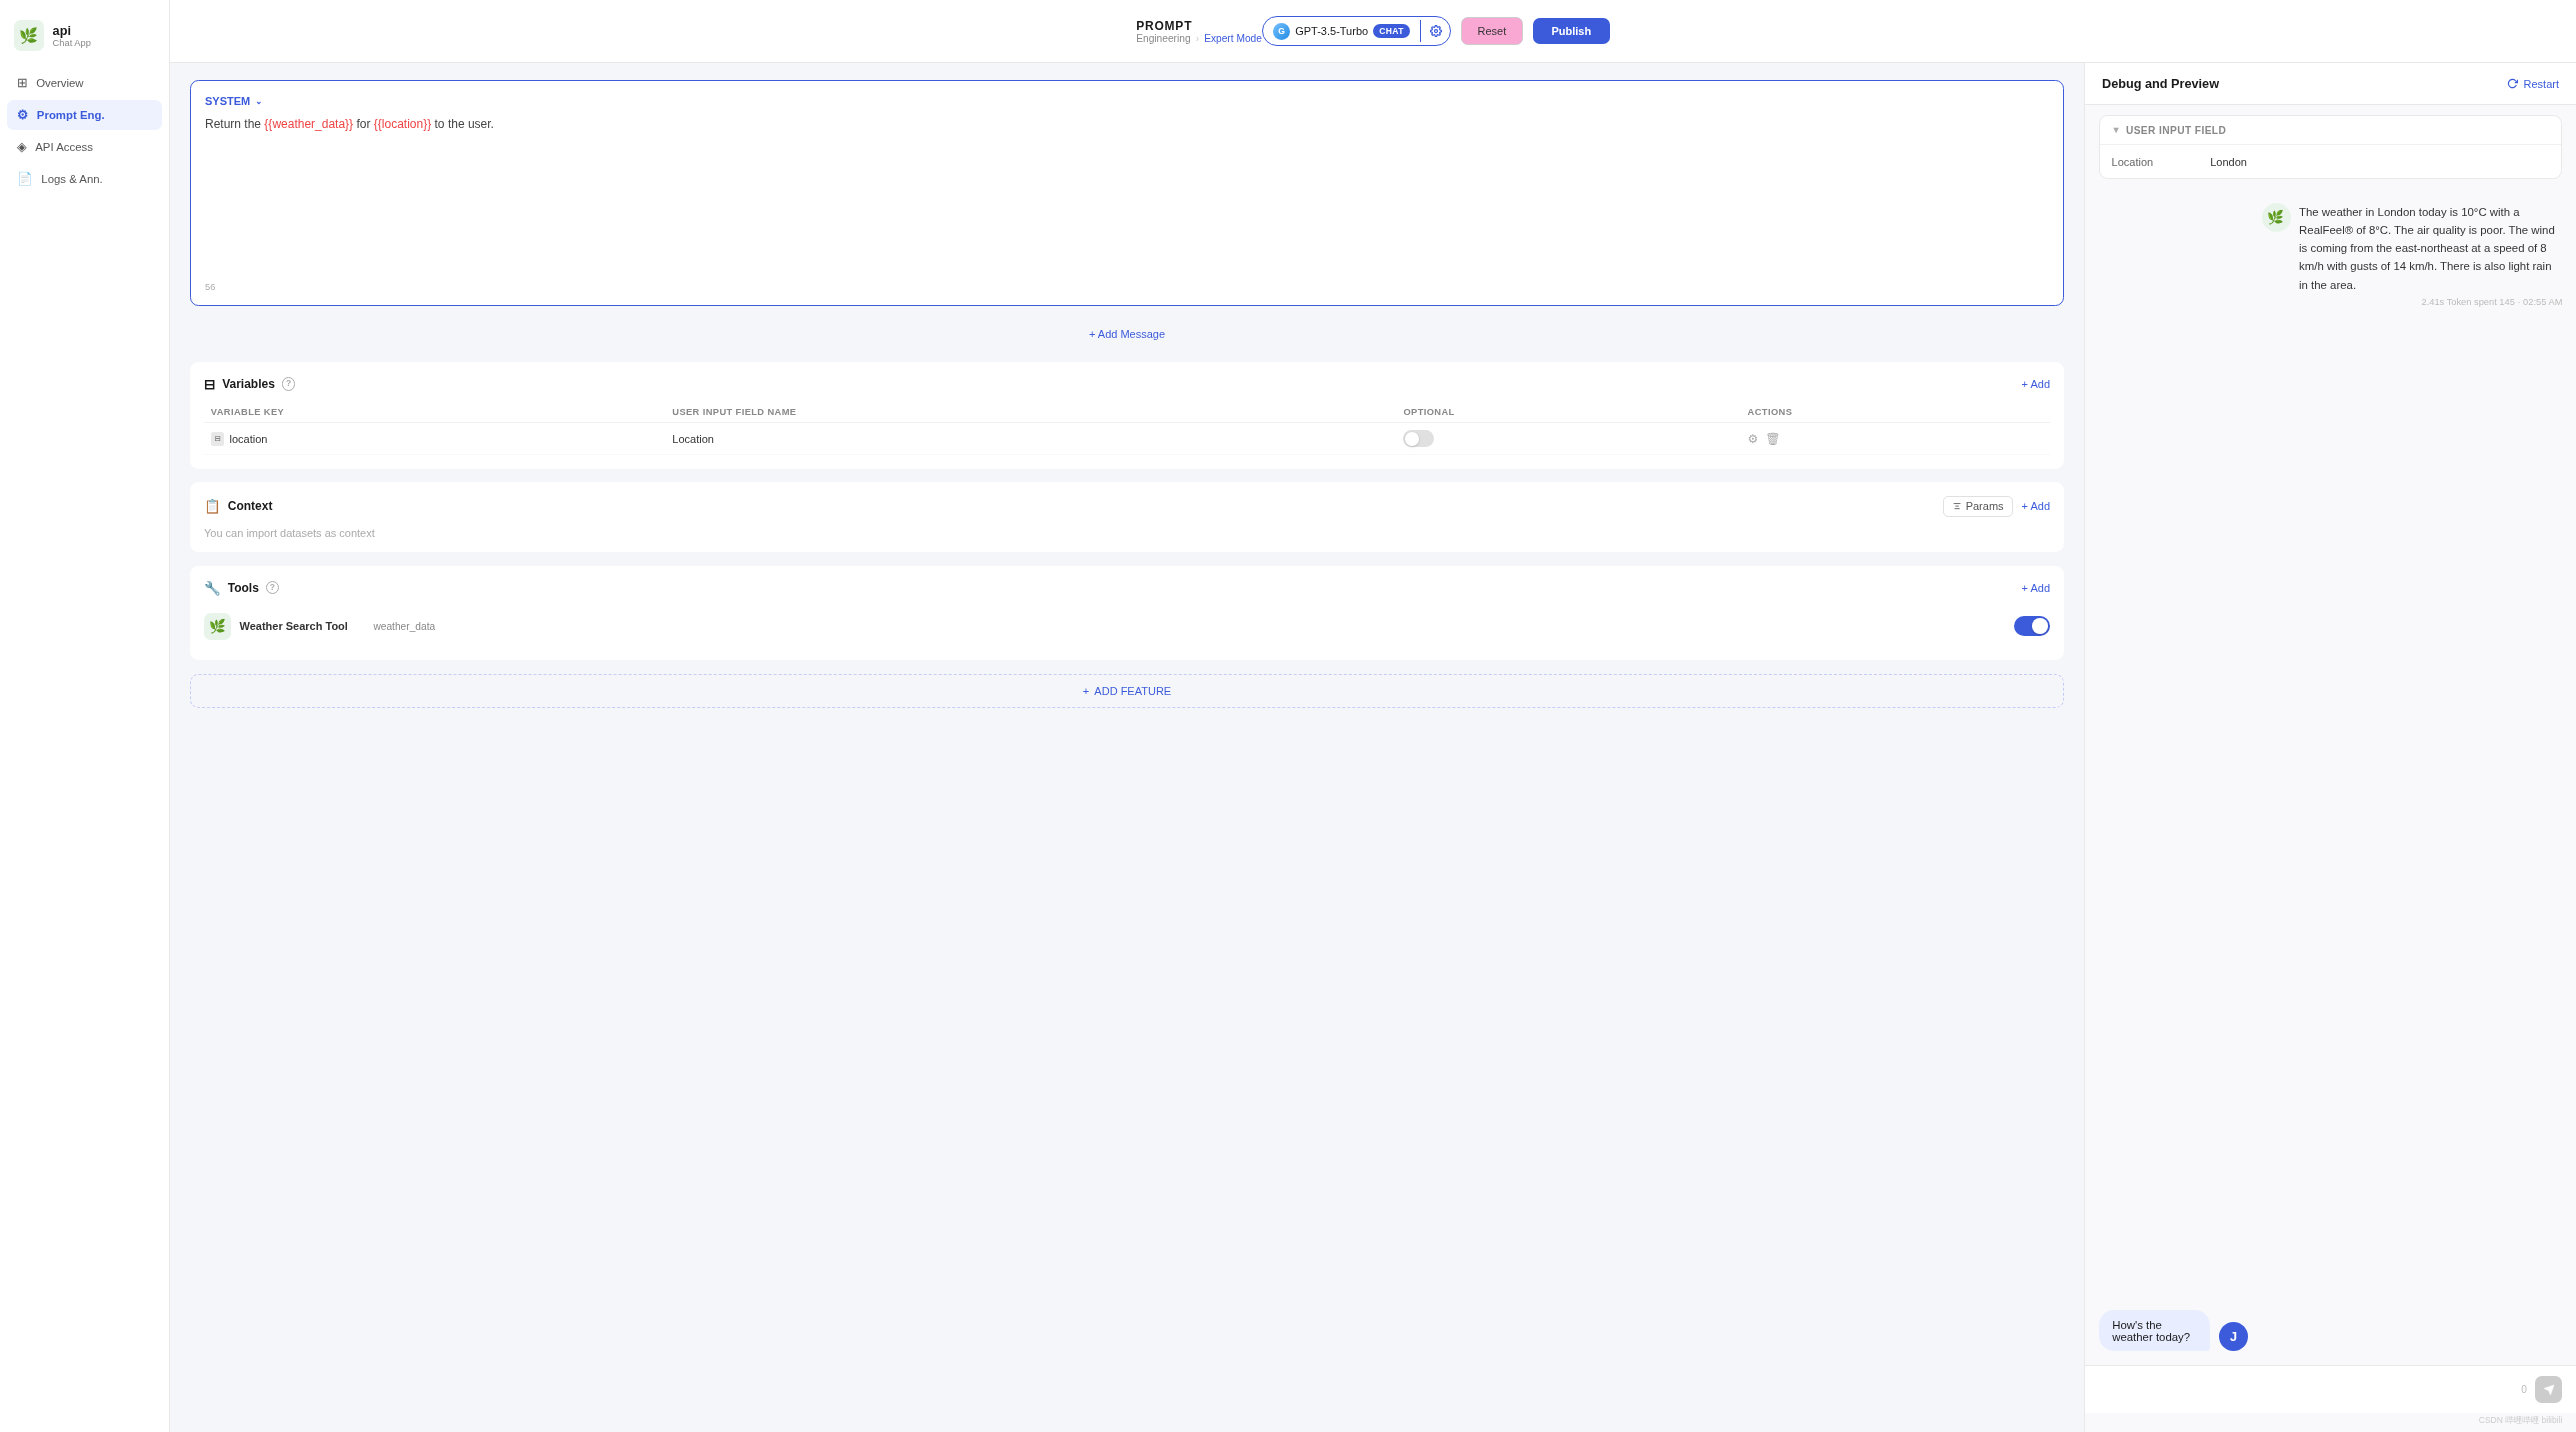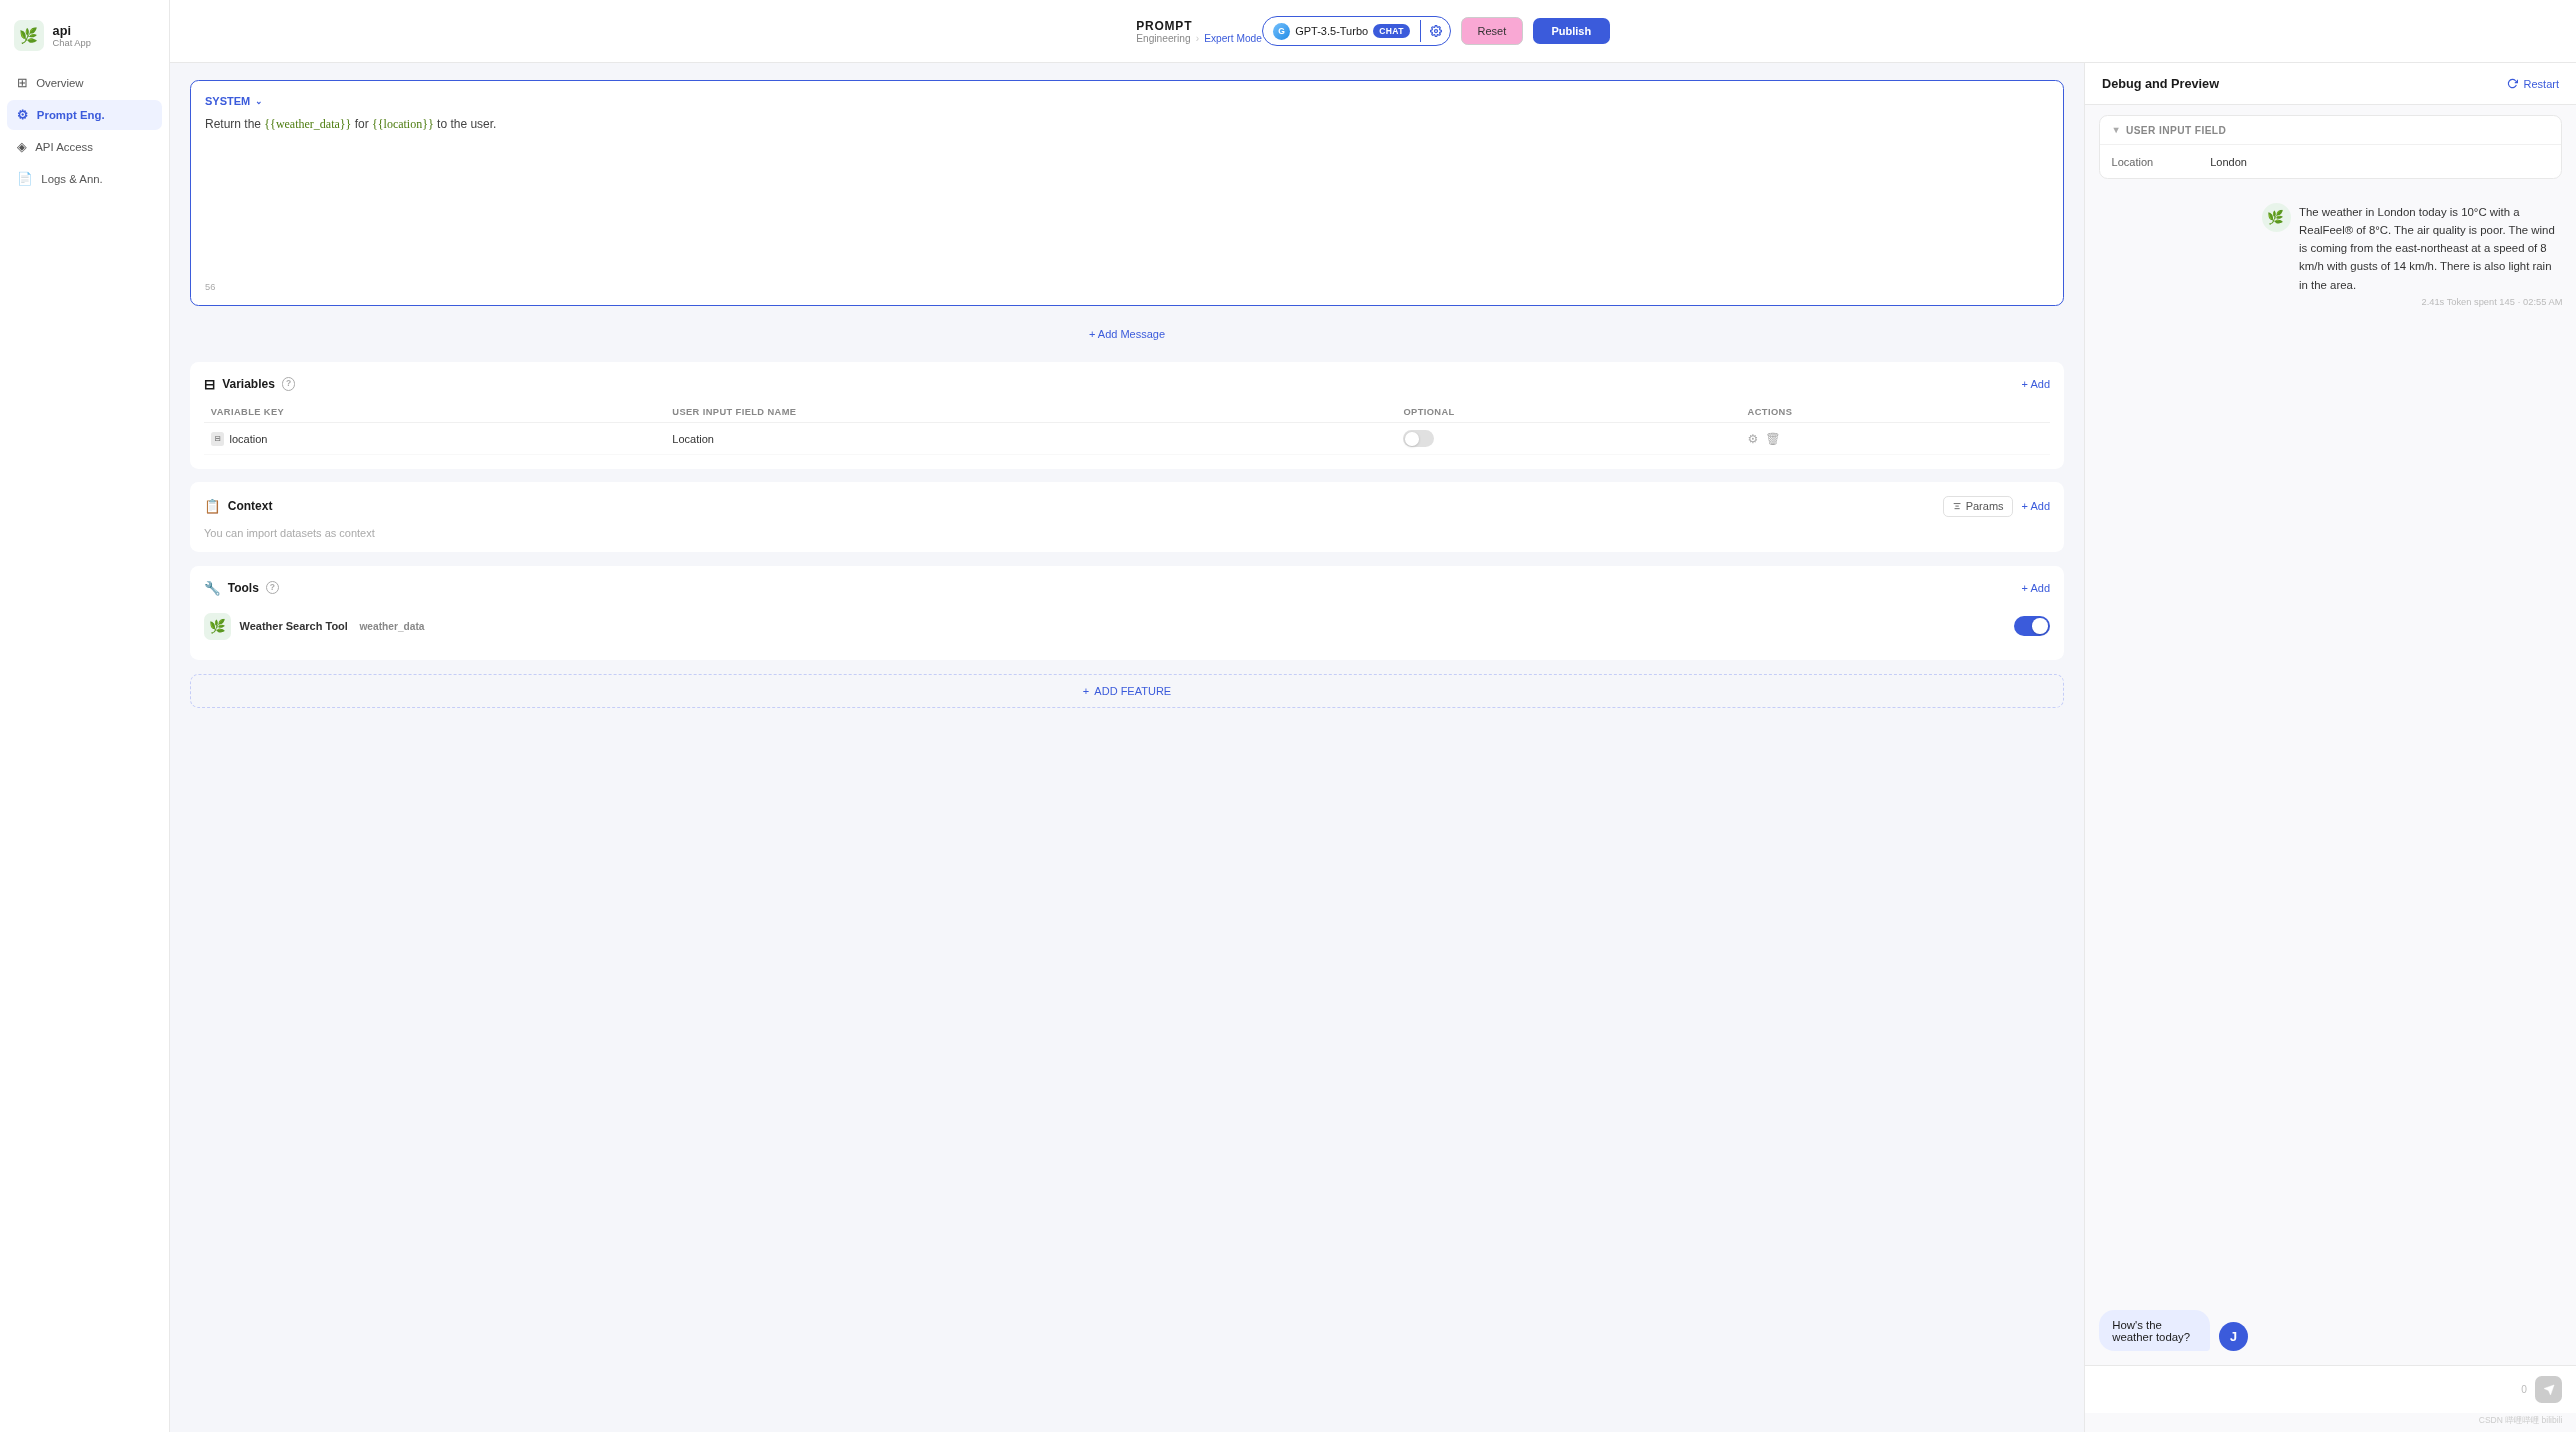--- a/index.html
+++ b/index.html
@@ -38,21 +38,21 @@
     
     .content { display: flex; flex: 1; overflow: hidden; }
 
     
     .prompt-panel { flex: 1; overflow-y: auto; padding: 17px 20.4px; background: #f5f6fa; }
 
     
     .system-box { background: #fff; border: 1.7px solid #3b5bdb; border-radius: 8.5px; padding: 13.6px; margin-bottom: 13.6px; }
     .system-header { display: flex; align-items: center; gap: 5.1px; color: #3b5bdb; font-weight: 700; font-size: 11px; margin-bottom: 8.5px; }
     .system-content { font-size: 12px; color: #444; line-height: 1.6; min-height: 153px; }
-    .var-highlight { color: #4d7c0f; font-weight: 500; font-family: Liberation Serif, serif; }
+    .var-highlight { color: #ef4444; font-weight: 500; }
     .system-footer { font-size: 9.3px; color: #aaa; margin-top: 13.6px; }
 
     
     .add-message { display: flex; align-items: center; justify-content: center; gap: 5.1px; padding: 8.5px; color: #3b5bdb; font-size: 11px; font-weight: 500; cursor: pointer; margin-bottom: 13.6px; }
 
     
     .section-card { background: #fff; border-radius: 8.5px; padding: 13.6px; margin-bottom: 13.6px; }
     .section-header { display: flex; align-items: center; justify-content: space-between; margin-bottom: 10.2px; }
     .section-title { display: flex; align-items: center; gap: 6.8px; font-weight: 700; font-size: 12px; color: #1a1a1a; }
     .section-icon { font-size: 13.6px; }
@@ -74,21 +74,21 @@
     .action-icon { color: #aaa; cursor: pointer; font-size: 12px; }
 
     
     .context-hint { font-size: 11px; color: #aaa; margin-top: 8px; }
 
     
     .tool-row { display: flex; align-items: center; justify-content: space-between; padding: 6.8px 0; }
     .tool-info { display: flex; align-items: center; gap: 8.5px; }
     .tool-icon { width: 27px; height: 27px; background: #e8f4ea; border-radius: 6.8px; display: flex; align-items: center; justify-content: center; font-size: 13.6px; }
     .tool-name { font-weight: 600; font-size: 11px; }
-    .tool-key { color: #888; font-size: 10.2px; margin-left: 3px; font-weight: 700; }
+    .tool-key { color: #888; font-size: 10.2px; margin-left: 17px; font-weight: 400; }
     .toggle-on { width: 36px; height: 20.4px; background: #3b5bdb; border-radius: 10.2px; cursor: pointer; position: relative; }
     .toggle-on .toggle-knob-on { width: 15.3px; height: 15.3px; background: white; border-radius: 50%; position: absolute; top: 2.5px; right: 2.5px; box-shadow: 0 0.8px 2.5px rgba(0,0,0,0.2); }
 
     
     .add-feature { display: flex; align-items: center; justify-content: center; gap: 5.1px; padding: 10.2px; color: #3b5bdb; font-size: 11px; font-weight: 500; cursor: pointer; border: 1.7px dashed #c5cdf7; border-radius: 8.5px; margin-top: 6.8px; }
 
     
     .debug-panel { width: 492px; border-left: 0.8px solid #e8e8e8; background: #f9f9fb; display: flex; flex-direction: column; flex-shrink: 0; }
     .debug-header { padding: 13.6px 17px; display: flex; align-items: center; justify-content: space-between; background: #fff; border-bottom: 0.8px solid #e8e8e8; }
     .debug-title { font-weight: 700; font-size: 12.7px; color: #1a1a1a; }

